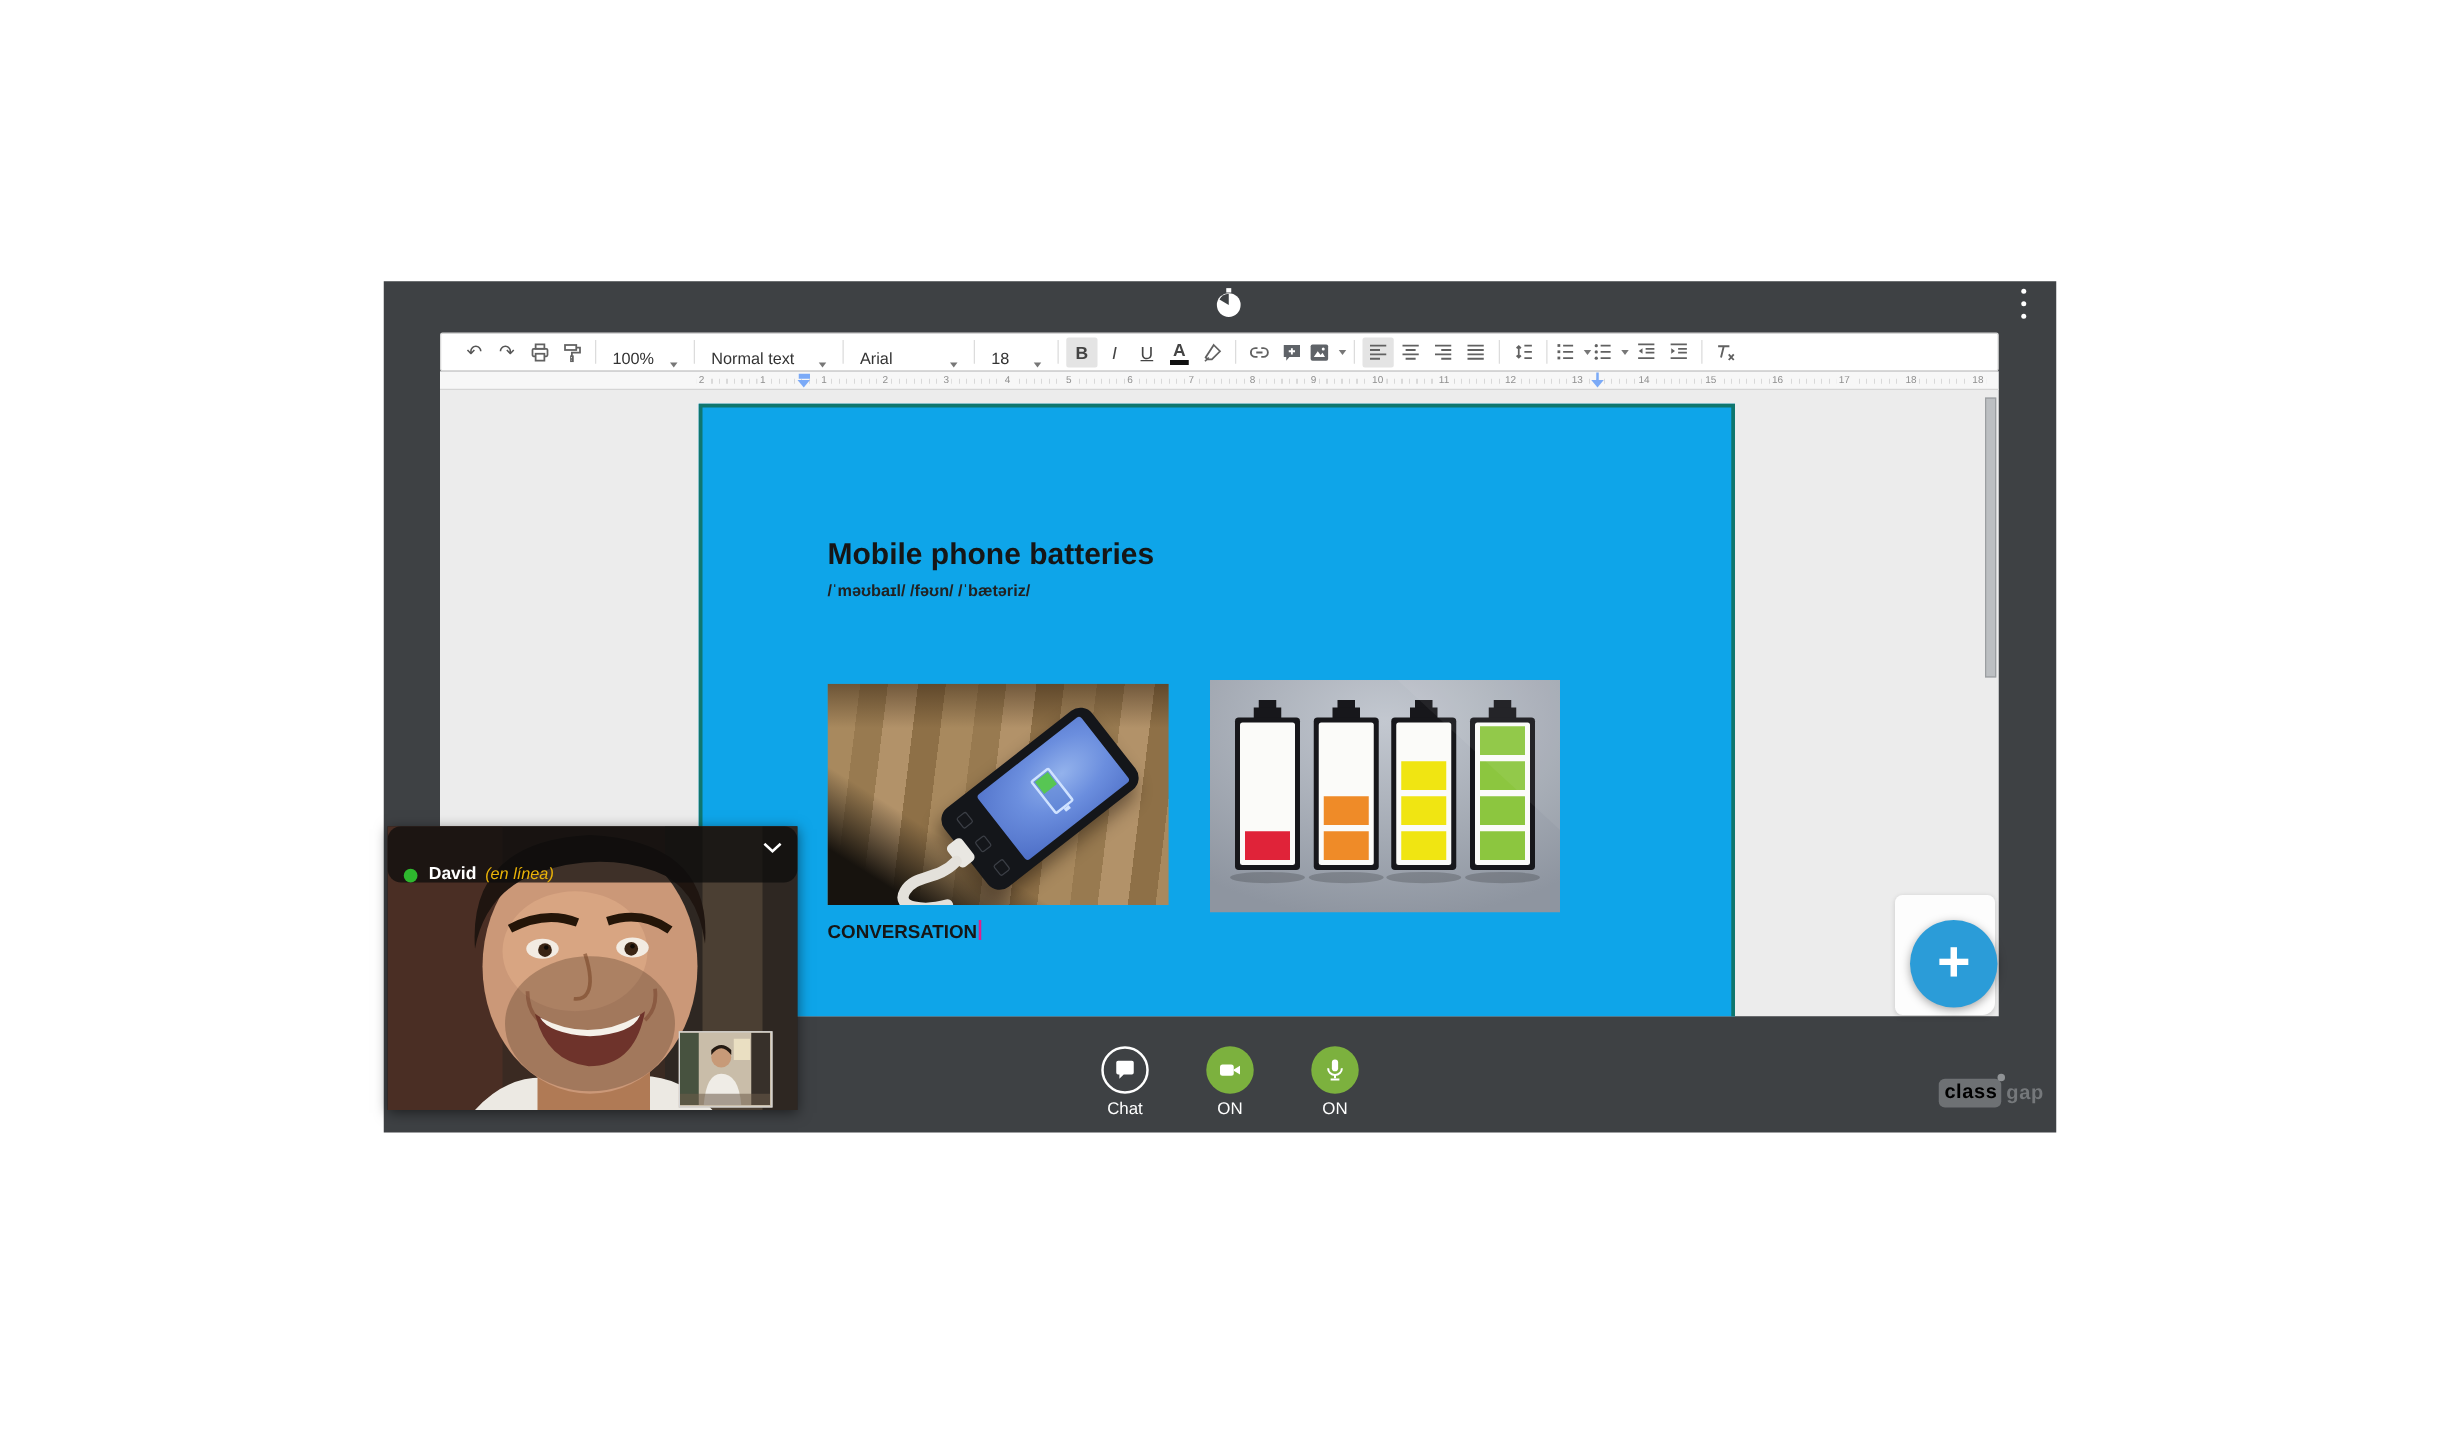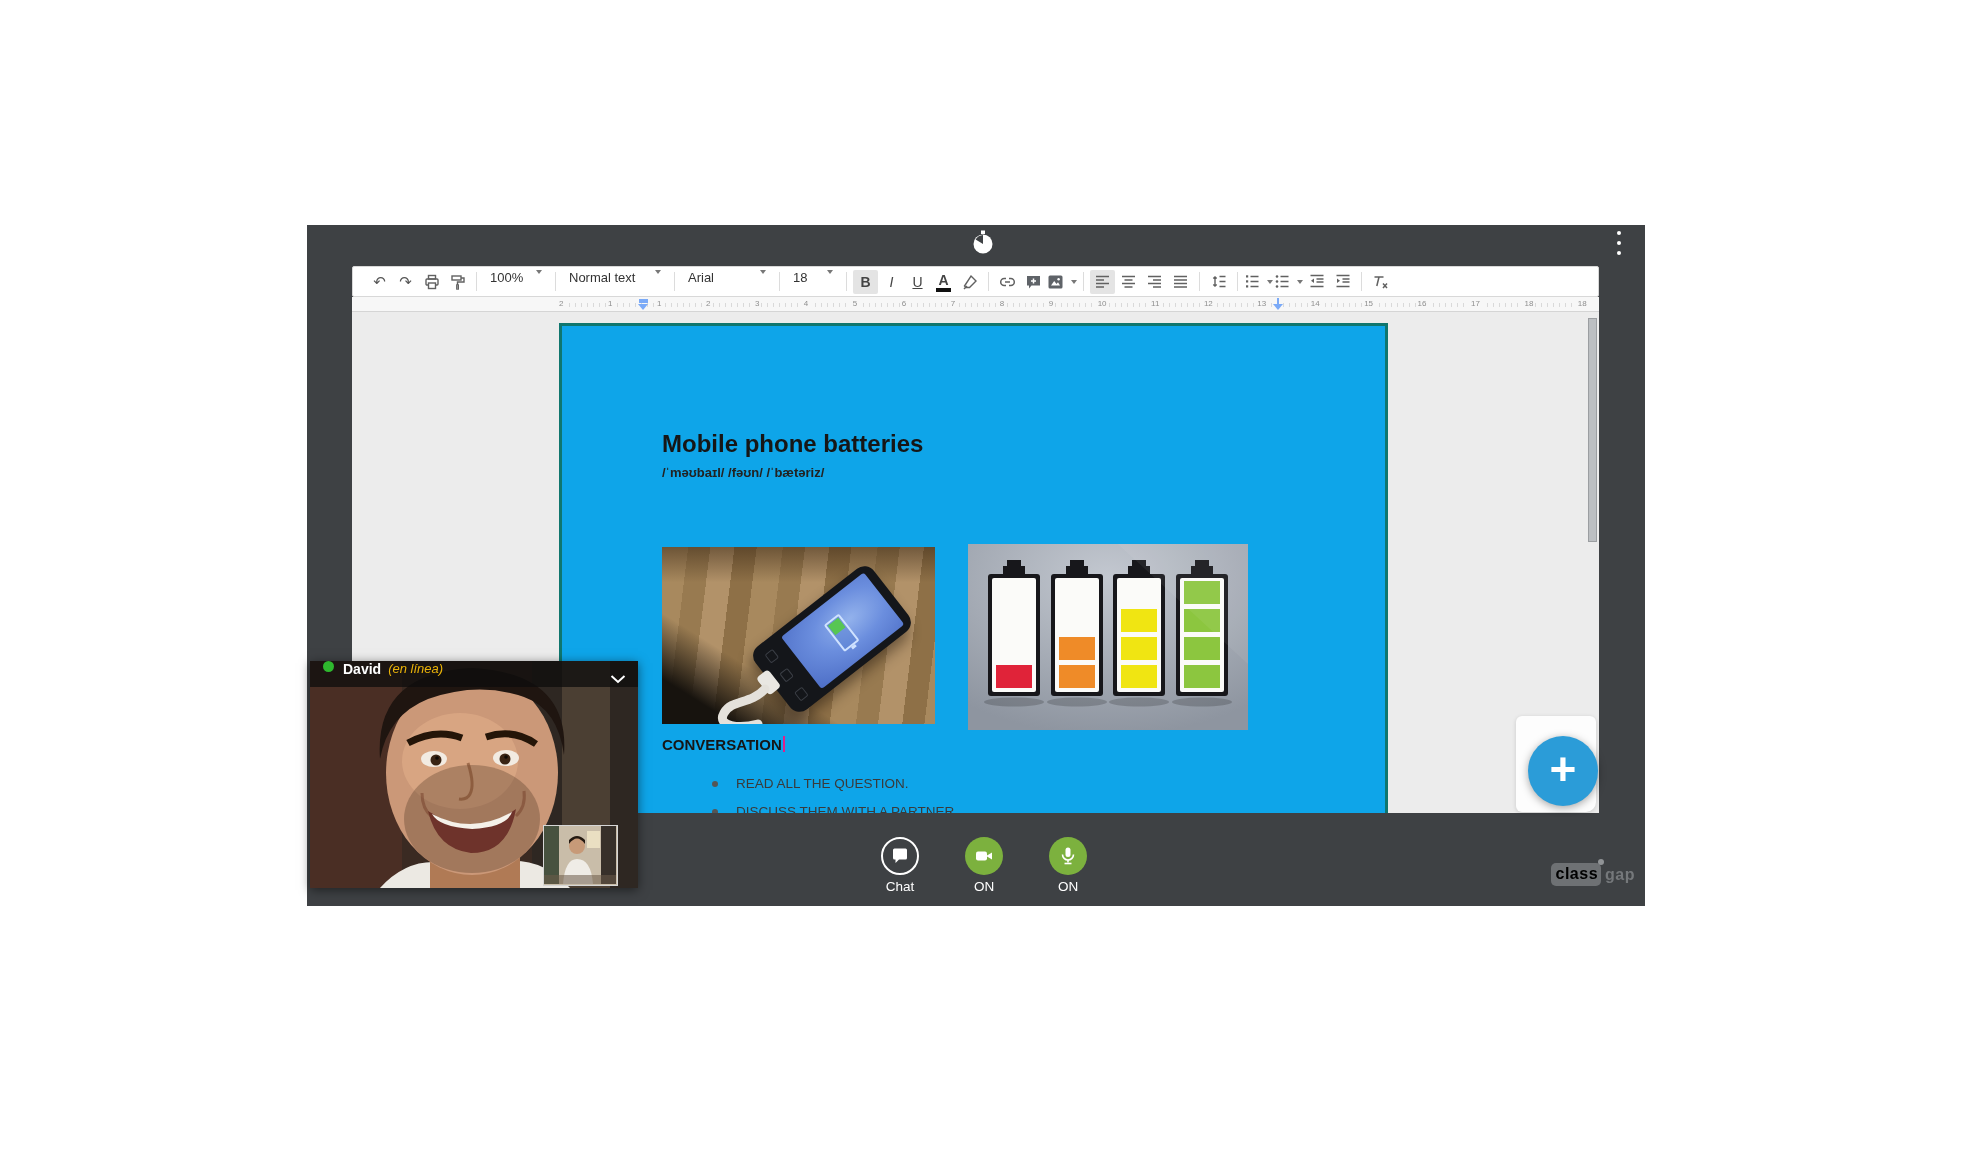--- a/index.html
+++ b/index.html
@@ -12,21 +12,21 @@
   .kebab{position:absolute;right:23px;top:6px;width:6px;height:24px;display:flex;flex-direction:column;align-items:center;justify-content:space-between;cursor:pointer;}
   .kebab i{width:4px;height:4px;border-radius:50%;background:#fff;}
   
   .gd-toolbar{position:absolute;left:45px;top:41px;width:1247px;height:31px;background:#fff;
               border:1px solid #d8d8d8;border-radius:2px;box-sizing:border-box;
               display:flex;align-items:center;padding:0 6px 0 14px;gap:1px;}
   .tb-btn{height:24px;min-width:25px;display:flex;align-items:center;justify-content:center;
           border-radius:2px;color:#616161;cursor:pointer;flex:none;}
   .tb-btn.active{background:#e4e4e4;}
   .tb-sep{width:1px;height:19px;background:#dcdcdc;margin:0 5px;flex:none;}
-  .tb-dd{display:flex;align-items:flex-start;justify-content:space-between;height:24px;padding:0 7px;
+  .tb-dd{display:flex;align-items:flex-end;justify-content:space-between;height:24px;padding:0 7px;
          color:#333;font-size:13px;cursor:pointer;flex:none;}
   .caret{width:0;height:0;border-left:3.5px solid transparent;border-right:3.5px solid transparent;
          border-top:4px solid #777;margin-left:7px;flex:none;}
   .glyph{font-size:15px;color:#555;line-height:1;}
   .fmt-letter{font-size:14px;color:#444;line-height:1;}
   .fmt-b{font-weight:bold;}
   .fmt-i{font-style:italic;}
   .fmt-u{text-decoration:underline;}
   .fmt-a{position:relative;top:-2px;}
   .fmt-a::after{content:"";position:absolute;left:-2px;right:-2px;bottom:-5px;height:4px;background:#111;}
@@ -96,22 +96,22 @@
   
   .fab-sheet{position:absolute;left:1209px;top:491px;width:80px;height:96px;background:#fdfdfd;
        border-radius:6px 6px 10px 6px;box-shadow:0 1px 4px rgba(0,0,0,.15);}
   .fab{position:absolute;left:1221px;top:511px;width:70px;height:70px;border-radius:50%;background:#2b9cd8;
        color:#fff;display:flex;align-items:center;justify-content:center;font-size:46px;font-weight:bold;
        line-height:1;box-shadow:0 2px 8px rgba(0,0,0,.35);cursor:pointer;}
   .fab span{position:relative;top:-2px;}
   
   .video-overlay{position:absolute;left:3px;top:436px;width:328px;height:227px;background:#2a2320;
        box-shadow:0 2px 10px rgba(0,0,0,.5);overflow:hidden;}
-  .vo-header{position:absolute;left:0;top:0;right:0;height:26px;background:rgba(12,12,12,.74);
-       display:flex;align-items:flex-start;z-index:3;}
+  .vo-header{position:absolute;left:0;top:0;right:0;height:45px;background:rgba(12,12,12,.74);
+       display:flex;align-items:flex-end;z-index:3;border-radius:11px;}
   .vo-dot{width:11px;height:11px;border-radius:50%;background:#2eb82e;margin:0 9px 0 13px;flex:none;}
   .vo-name{color:#fff;font-weight:bold;font-size:14px;}
   .vo-status{color:#eab308;font-style:italic;font-size:13px;margin-left:7px;}
   .vo-chevron{position:absolute;right:12px;top:9px;cursor:pointer;z-index:4;}
   .vo-video{position:absolute;inset:0;z-index:1;}
   .vo-pip{position:absolute;left:233px;top:164px;width:75px;height:61px;border:1.5px solid #d6d6d6;
        box-sizing:border-box;z-index:5;background:#c9bda9;overflow:hidden;}
 </style>
 </head>
 <body>
@@ -384,25 +384,20 @@
               <rect x="216" y="93" width="36" height="23" fill="#8cc63f"></rect>
               <rect x="216" y="65" width="36" height="23" fill="#8cc63f"></rect>
               <rect x="216" y="37" width="36" height="23" fill="#8cc63f"></rect>
             </g>
             <polygon points="150,0 280,0 280,120" fill="rgba(255,255,255,0.06)"></polygon>
           </svg>
         </div>
 
         <div class="doc-conversation"><span>CONVERSATION</span><span class="collab-cursor"></span></div>
 
-        <div class="doc-bullets">
-
-        <div class="doc-bullet">READ ALL THE QUESTION.</div>
-            <div class="doc-bullet">DISCUSS THEM WITH A PARTNER</div>
-          </div>
       </div>
       <div class="scroll-thumb"></div>
     </div>
 
     <div class="fab-sheet"></div>
     <div class="fab">
         <span>+</span>
       </div>
 
     <div class="controls">

